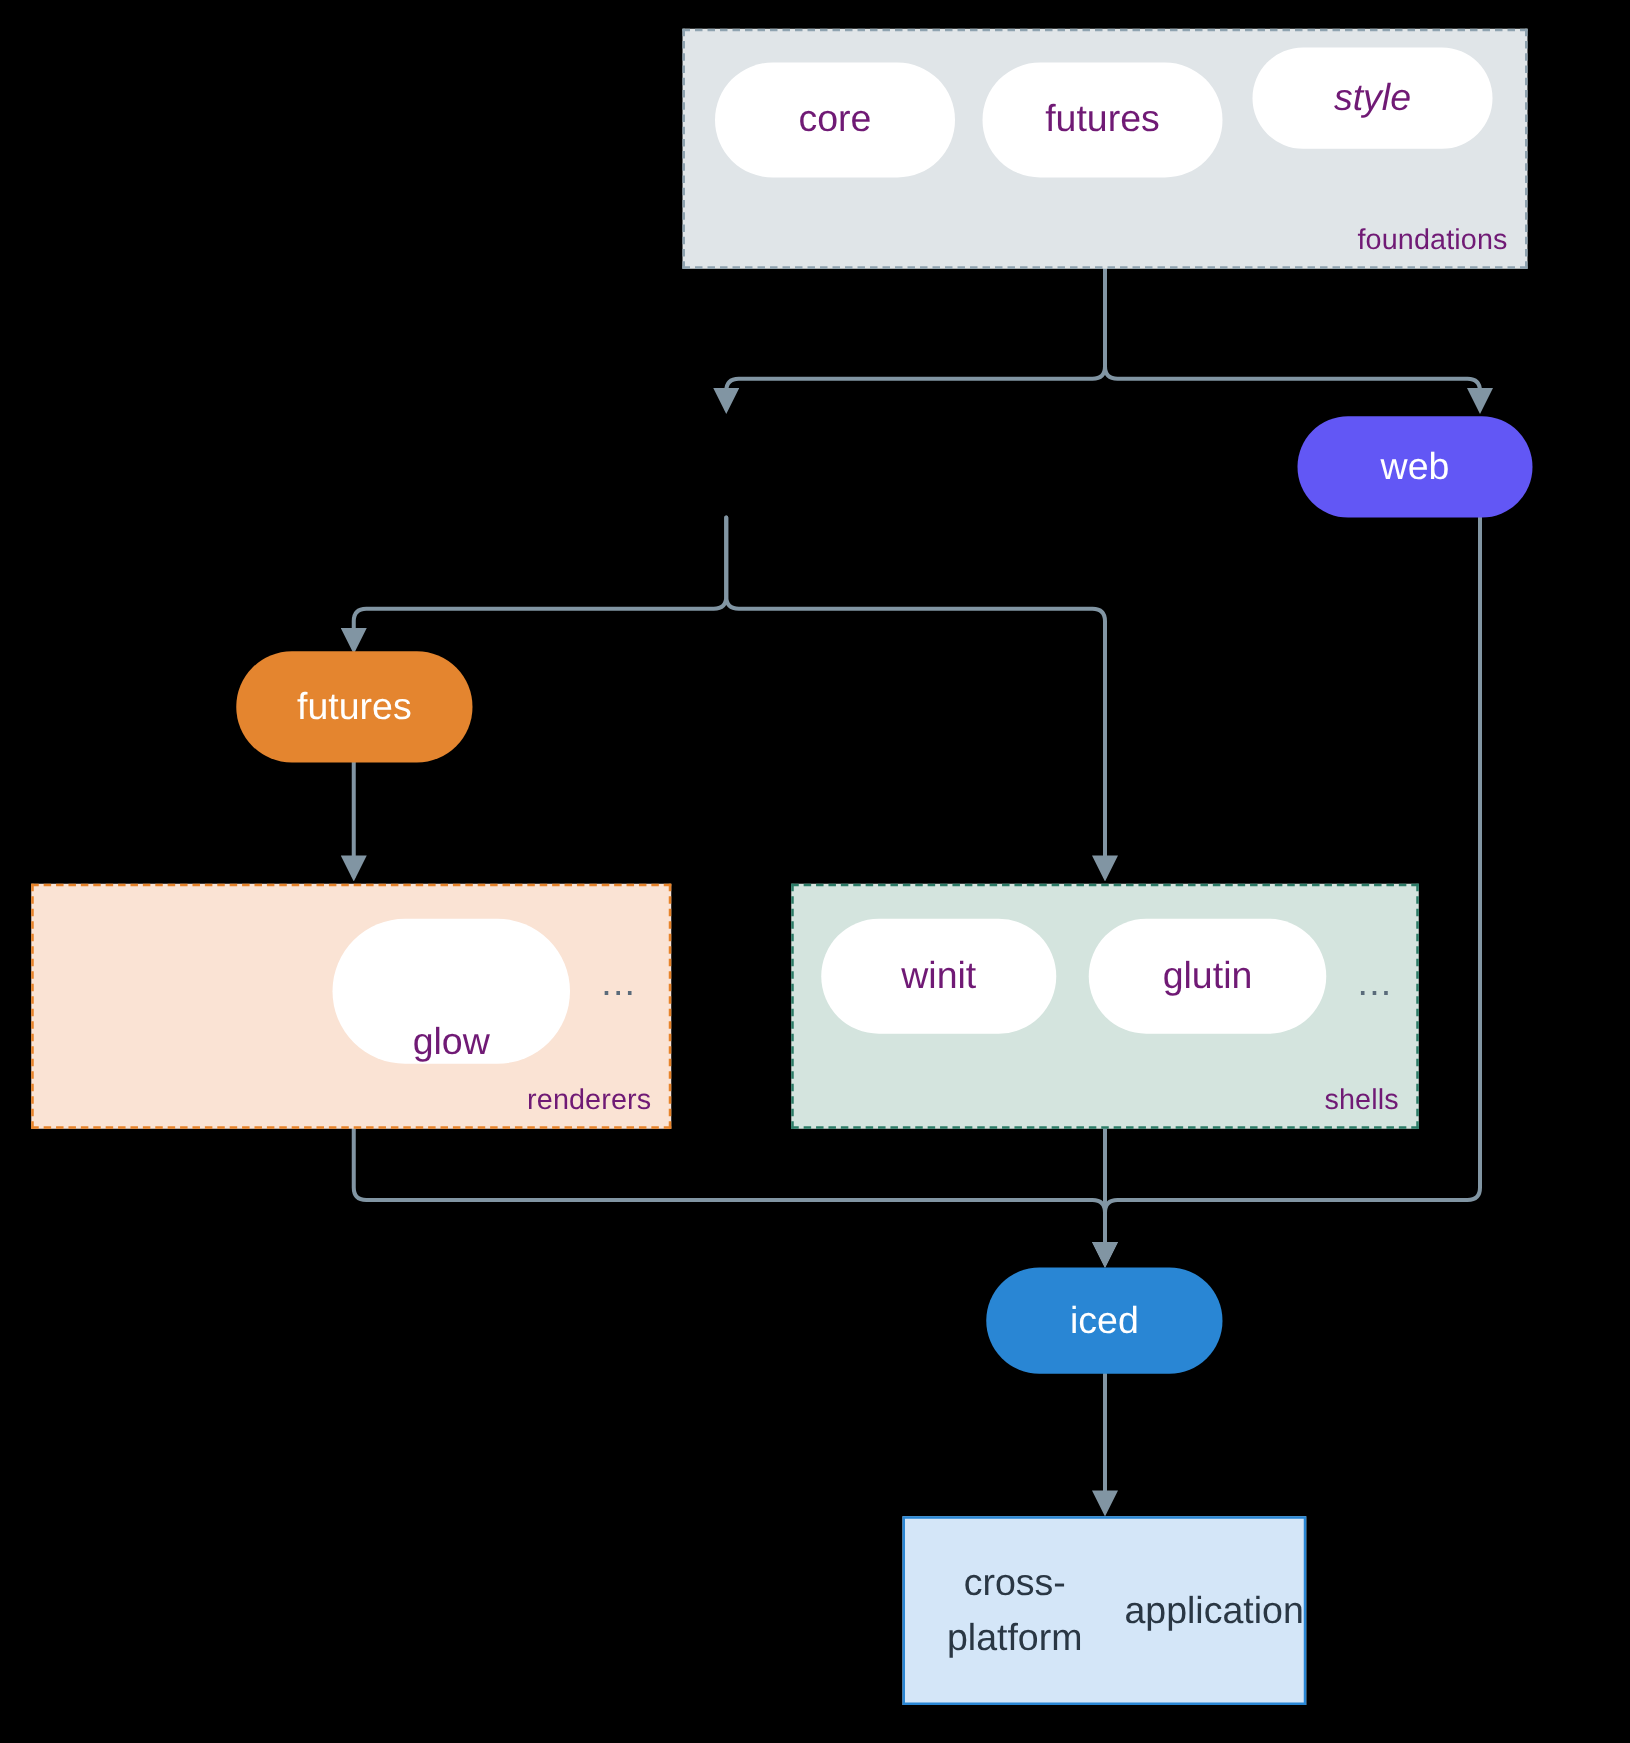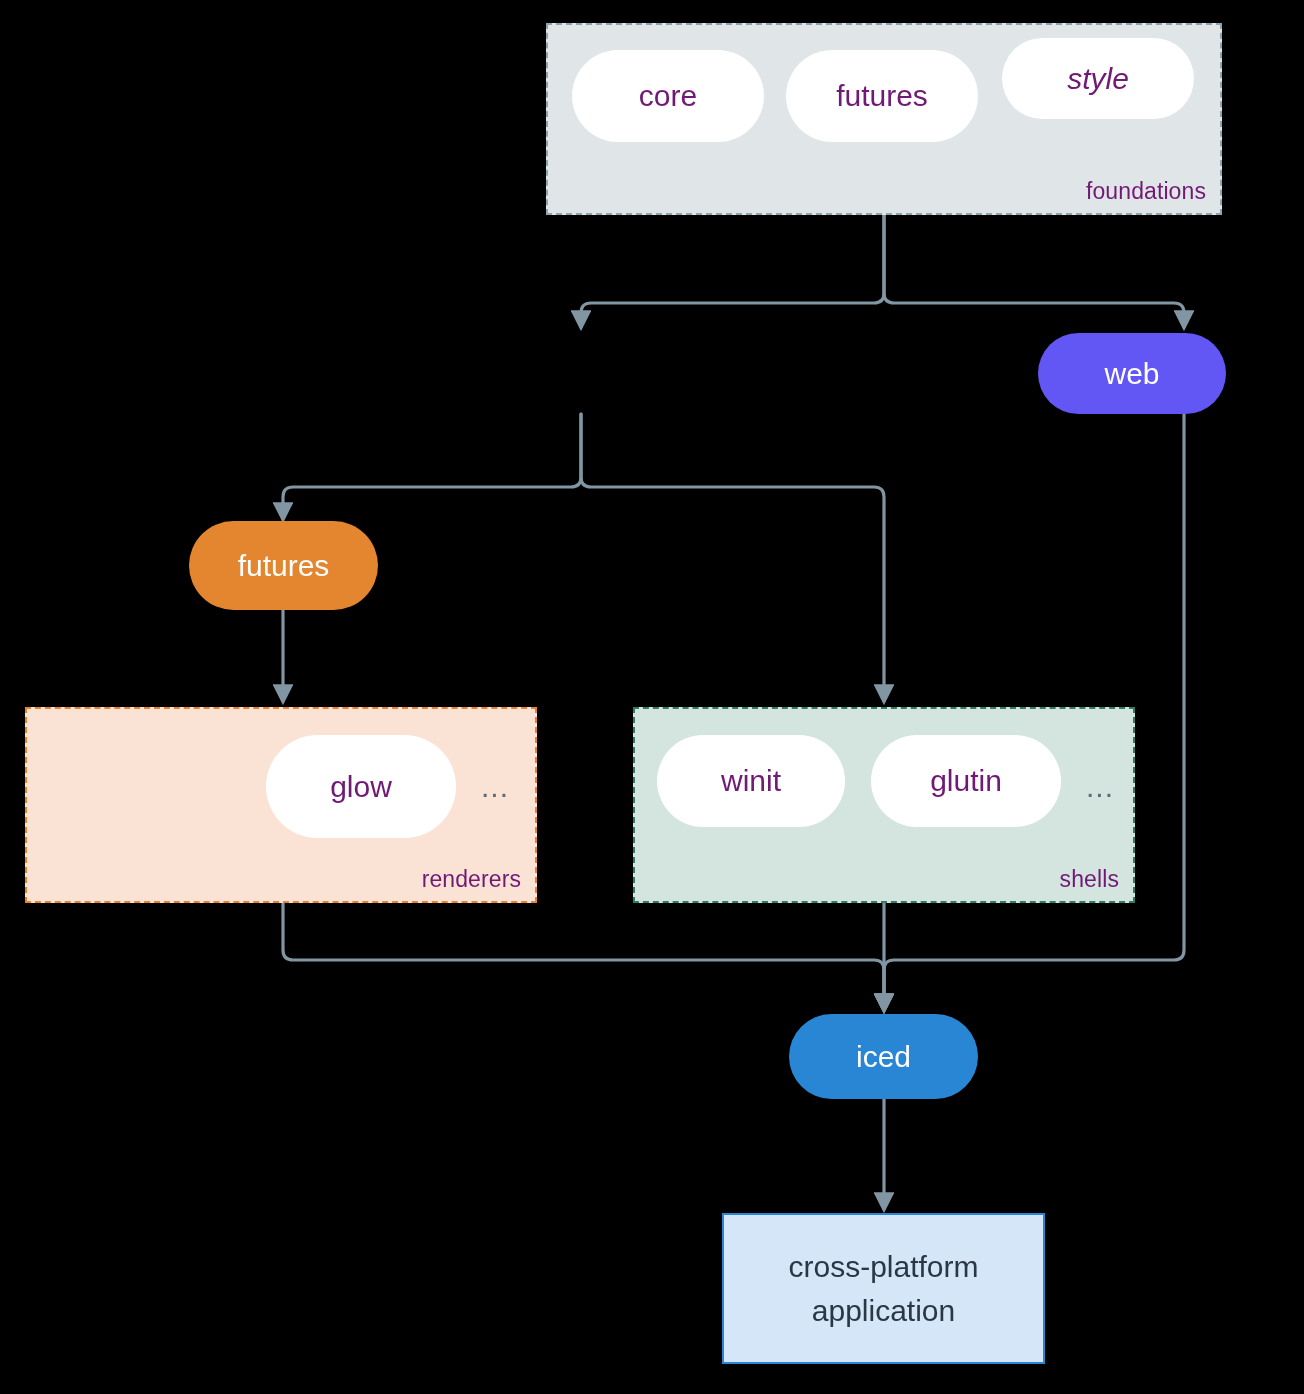--- a/index.html
+++ b/index.html
@@ -77,21 +77,21 @@
   .node-purple { background: #6257f5; }
   .node-orange { background: #e4852f; }
   .node-blue   { background: #2986d4; }
   
   .rect-node {
     position: absolute;
     box-sizing: border-box;
     background: #d4e6f8;
     border: 2px solid #2986d4;
     display: flex;
-    flex-direction: column;
+    flex-direction: row;
     align-items: center;
     justify-content: center;
     color: #2a3744;
     font-size: 30px;
     line-height: 1.45;
     text-align: center;
   }
   
   .ellipsis {
     position: absolute;
@@ -152,21 +152,21 @@
     <span>web</span>
   </div>
 
   <div class="node node-orange" style="left:189px; top:521px; width:189px; height:89px;">
     <span>futures</span>
   </div>
 
   <div class="cluster cluster-renderers" style="left:25px; top:707px; width:512px; height:196px;">
     <span class="cluster-label">renderers</span>
   </div>
-  <div class="pill" style="left:266px; top:735px; width:190px; height:103px;">
+  <div class="pill" style="left:266px; top:735px; width:190px; height:116px;align-items:flex-end;">
     <span>glow</span>
   </div>
   <div class="ellipsis" style="left:481px; top:772px;">...</div>
 
   <div class="cluster cluster-shells" style="left:633px; top:707px; width:502px; height:196px;">
     <span class="cluster-label">shells</span>
   </div>
   <div class="pill" style="left:657px; top:735px; width:188px; height:92px;">
     <span>winit</span>
   </div>

